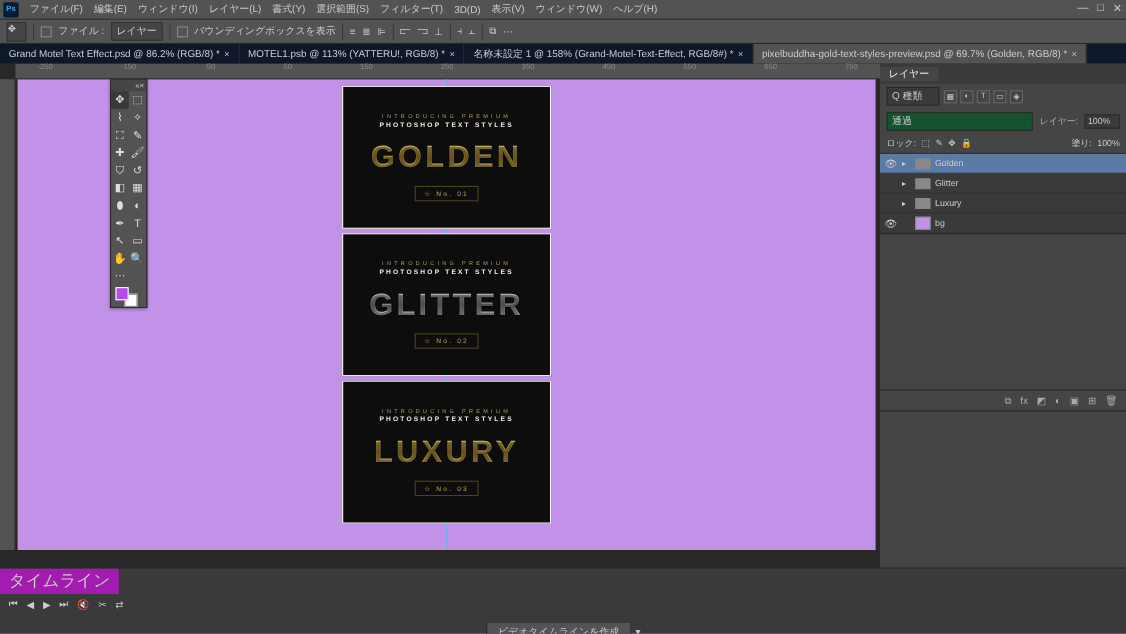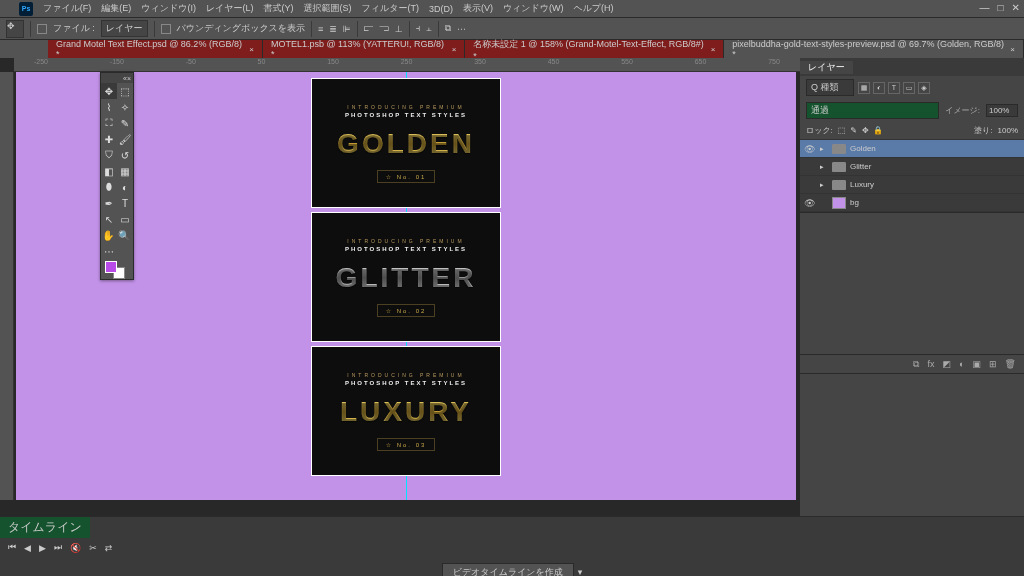--- a/index.html
+++ b/index.html
@@ -1,27 +1,27 @@
 <!DOCTYPE html>
 <html><head>
 <meta charset="utf-8">
 <style>
 *{margin:0;padding:0;box-sizing:border-box;font-family:"Meiryo UI",sans-serif;font-size:9px;color:#ccc;}
 body{background:#535353;width:1024px;height:576px;overflow:hidden;position:relative;}
-.menubar{height:18px;background:#535353;display:flex;align-items:center;padding:0 19px;gap:10px;border-bottom:1px solid #2a2a2a;}
+.menubar{height:18px;background:#535353;display:flex;align-items:center;padding:0 3px;gap:10px;border-bottom:1px solid #2a2a2a;}
 .menubar .ps-icon{width:14px;height:14px;background:#001e36;border-radius:2px;display:flex;align-items:center;justify-content:center;color:#31a8ff;font-size:7px;font-weight:bold;}
 .menubar span{cursor:default;}
 .win-controls{position:absolute;right:4px;top:2px;display:flex;gap:8px;}
 .win-controls span{font-size:10px;}
 .optionbar{height:22px;background:#535353;display:flex;align-items:center;padding:0 6px;gap:6px;border-bottom:1px solid #2a2a2a;}
 .optionbar .tool-thumb{width:18px;height:18px;background:#454545;border:1px solid #333;}
 .optionbar .sep{width:1px;height:16px;background:#3a3a3a;}
 .optionbar .chk{width:10px;height:10px;border:1px solid #888;}
 .optionbar select,.optionbar .sel{background:#454545;border:1px solid #333;color:#ccc;font-size:9px;padding:1px 4px;}
-.tabbar{height:18px;background:#7f1d1d;display:flex;align-items:flex-start;margin-left:48px;}
+.tabbar{height:18px;background:#0f172a;display:flex;align-items:flex-start;}
 .tabbar .tab{padding:0 8px;height:18px;display:flex;align-items:center;gap:4px;color:#aaa;border-right:1px solid #2a2a2a;}
 .tabbar .tab.active{background:#535353;color:#fff;}
 .tabbar .tab .x{font-size:8px;}
 .workspace{position:relative;height:460px;background:#282828;}
 .ruler-h{position:absolute;top:0;left:14px;right:224px;height:14px;background:#535353;border-bottom:1px solid #333;display:flex;justify-content:space-between;padding:0 20px;}
 .ruler-h span{font-size:7px;color:#888;}
 .ruler-v{position:absolute;top:14px;left:0;width:14px;bottom:18px;background:#535353;border-right:1px solid #333;}
 .canvas-area{position:absolute;top:14px;left:14px;right:224px;bottom:18px;background:#282828;overflow:hidden;}
 .canvas{position:absolute;top:0;left:2px;width:780px;height:428px;background:#c292e8;}
 .artboards{position:absolute;left:50%;top:6px;transform:translateX(-50%);display:flex;flex-direction:column;gap:4px;}
@@ -64,21 +64,21 @@
 .layer-item .thumb{width:14px;height:12px;background:#666;border:1px solid #888;}
 .layer-item .thumb.folder{background:#888;width:14px;height:10px;border-radius:1px 1px 0 0;}
 .layer-item .thumb.bg{background:#c292e8;}
 .layer-item .nm{font-size:8px;}
 .layer-bottom{position:absolute;bottom:144px;right:0;width:224px;height:20px;background:#454545;display:flex;align-items:center;justify-content:flex-end;gap:8px;padding:0 8px;border-top:1px solid #2a2a2a;border-bottom:1px solid #2a2a2a;}
 .layer-bottom span{font-size:9px;color:#aaa;}
 .prop-panel{position:absolute;bottom:0;right:0;width:224px;height:144px;background:#454545;}
 .prop-panel .empty{padding:8px;font-size:8px;color:#888;}
 .statusbar{position:absolute;left:14px;right:224px;bottom:0;height:16px;background:#3a3a3a;display:flex;align-items:center;padding:0 6px;gap:8px;}
 .timeline{position:absolute;bottom:0;left:0;right:0;height:60px;background:#3a3a3a;border-top:1px solid #2a2a2a;}
-.timeline .tl-tab{background:#14532d;padding:2px 8px;display:inline-block;font-size:12px;}
+.timeline .tl-tab{background:#a21caf;padding:2px 8px;display:inline-block;font-size:15px;}
 .timeline .tl-controls{display:flex;gap:8px;padding:4px 8px;align-items:center;}
 .timeline .tl-controls span{font-size:9px;}
 .timeline .tl-body{height:30px;display:flex;align-items:center;justify-content:center;}
 .timeline .tl-btn{background:#535353;border:1px solid #2a2a2a;padding:2px 10px;font-size:9px;}
 </style>
 </head>
 <body>
 
 <div class="menubar">
   <div class="ps-icon">Ps</div>
@@ -231,21 +231,21 @@
         <div class="filt">
           <span>▦</span>
           <span>◐</span>
           <span>T</span>
           <span>▭</span>
           <span>◈</span>
         </div>
       </div>
       <div class="layer-row2">
         <span class="sel">通過</span>
-        <span class="lbl">イメージ:</span>
+        <span class="lbl">レイヤー:</span>
         <span class="num">100%</span>
       </div>
       <div class="lock-row">
         <span>ロック:</span>
         <span>⬚</span>
         <span>✎</span>
         <span>✥</span>
         <span>🔒</span>
         <span style="margin-left:auto" class="lbl">塗り:</span>
         <span class="num">100%</span>

